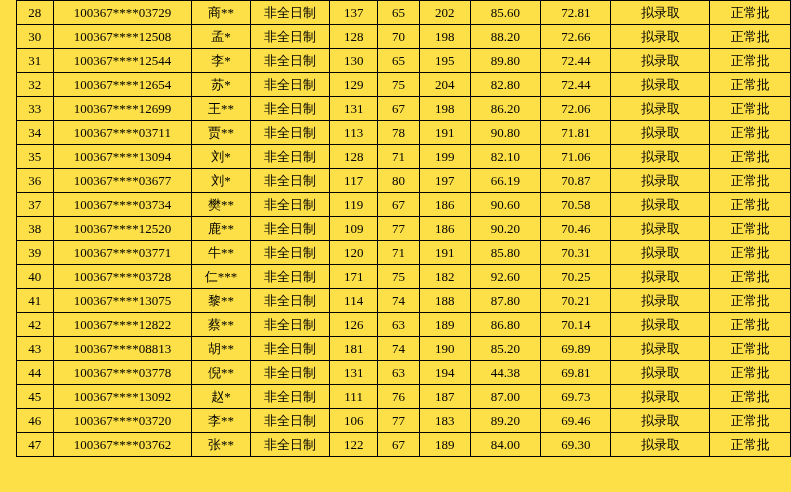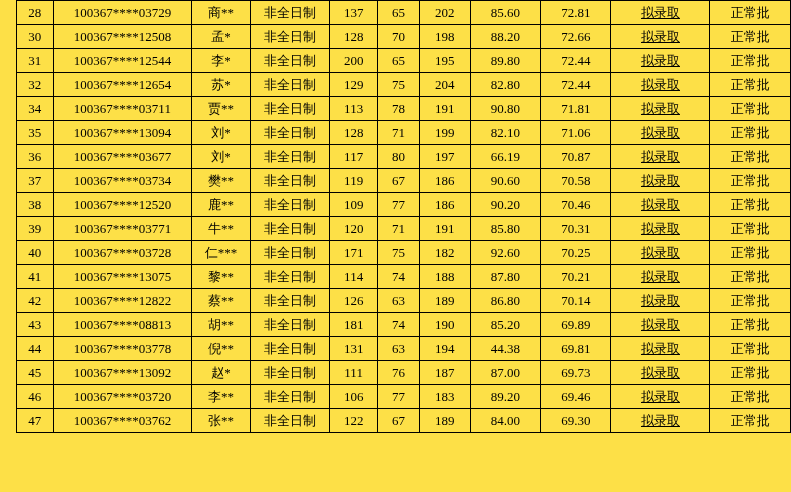--- a/index.html
+++ b/index.html
@@ -47,21 +47,21 @@
   col.c-score3  { width: 58px; }
   col.c-score4  { width: 80px; }
   col.c-score5  { width: 80px; }
   col.c-result  { width: 113px; }
   col.c-status  { width: 90px; }
   col.c-name    { width: 65px; }
 
   .cell-number { font-size: 12.5px; letter-spacing: 0px; }
   .cell-name { font-size: 13px; }
   .cell-type { font-size: 13px; }
-  .cell-result { font-size: 13px; text-decoration: underline; }
+  .cell-result { font-size: 13px; }
   .cell-status { font-size: 13px; }
 </style>
 </head>
 <body>
 
 <div class="page">
   <table class="admission-table">
     <colgroup>
       <col class="c-index">
       <col class="c-number">
@@ -100,21 +100,21 @@
           <td class="cell-score">88.20</td>
           <td class="cell-score">72.66</td>
           <td class="cell-result">拟录取</td>
           <td class="cell-status">正常批</td>
         </tr>
         <tr>
           <td class="cell-index">31</td>
           <td class="cell-number">100367****12544</td>
           <td class="cell-name">李*</td>
           <td class="cell-type">非全日制</td>
-          <td class="cell-score">200</td>
+          <td class="cell-score">130</td>
           <td class="cell-score">65</td>
           <td class="cell-score">195</td>
           <td class="cell-score">89.80</td>
           <td class="cell-score">72.44</td>
           <td class="cell-result">拟录取</td>
           <td class="cell-status">正常批</td>
         </tr>
         <tr>
           <td class="cell-index">32</td>
           <td class="cell-number">100367****12654</td>
@@ -122,20 +122,33 @@
           <td class="cell-type">非全日制</td>
           <td class="cell-score">129</td>
           <td class="cell-score">75</td>
           <td class="cell-score">204</td>
           <td class="cell-score">82.80</td>
           <td class="cell-score">72.44</td>
           <td class="cell-result">拟录取</td>
           <td class="cell-status">正常批</td>
         </tr>
         <tr>
+          <td class="cell-index">33</td>
+          <td class="cell-number">100367****12699</td>
+          <td class="cell-name">王**</td>
+          <td class="cell-type">非全日制</td>
+          <td class="cell-score">131</td>
+          <td class="cell-score">67</td>
+          <td class="cell-score">198</td>
+          <td class="cell-score">86.20</td>
+          <td class="cell-score">72.06</td>
+          <td class="cell-result">拟录取</td>
+          <td class="cell-status">正常批</td>
+        </tr>
+        <tr>
           <td class="cell-index">34</td>
           <td class="cell-number">100367****03711</td>
           <td class="cell-name">贾**</td>
           <td class="cell-type">非全日制</td>
           <td class="cell-score">113</td>
           <td class="cell-score">78</td>
           <td class="cell-score">191</td>
           <td class="cell-score">90.80</td>
           <td class="cell-score">71.81</td>
           <td class="cell-result">拟录取</td>

